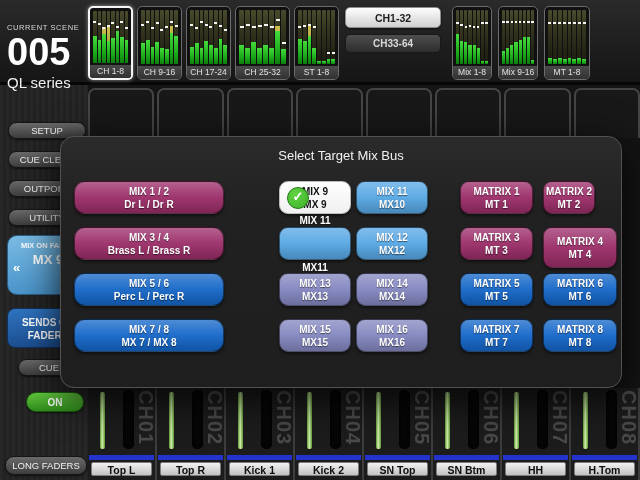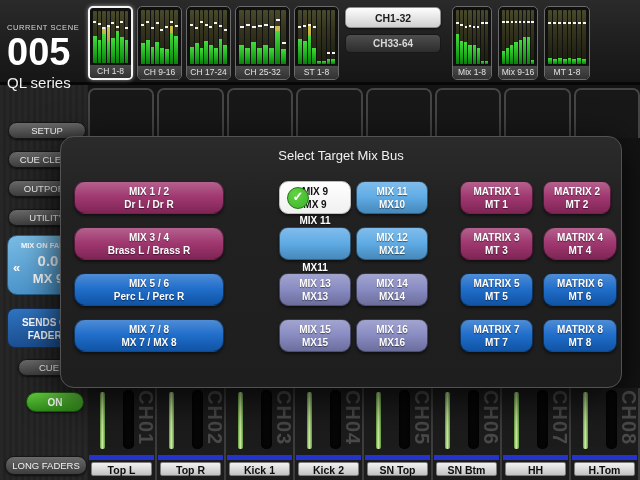--- a/index.html
+++ b/index.html
@@ -424,21 +424,20 @@
 
   <div id="sidebar">
     <div id="sidebar-top-buttons">
         <div class="spill" style="top: 37px;">SETUP</div>
         <div class="spill" style="top: 66px;">CUE CLEAR</div>
         <div class="spill" style="top: 95px;">OUTPORT</div>
         <div class="spill" style="top: 124px;">UTILITY</div>
       </div>
     <div id="mix-on-fader">
       <div id="mof-title">MIX ON FADER</div>
-      <div id="mof-value">0.0</div>
       <div id="mof-bus">MX 9</div>
       <div id="mof-chevron">«</div>
     </div>
     <div id="sends-on-faders">
       <div>SENDS ON</div>
       <div>FADERS</div>
     </div>
     <div id="cue-btn" class="spill">CUE</div>
     <div id="on-btn">ON</div>
     <div id="long-faders" class="spill">LONG FADERS</div>
@@ -527,41 +526,41 @@
           <span class="check" style="background: radial-gradient(circle at 35% 30%, rgb(98, 210, 67), rgb(61, 179, 43));">✓</span>
         </div>
         <div class="mbtn" style="left: 295px; top: 44px; width: 72px; height: 33px; background-color: rgb(87, 167, 228);">
           <div>MIX 11</div>
           <div>MX10</div>
         </div>
         <div class="mbtn" style="left: 399px; top: 44px; width: 73px; height: 33px; background-color: rgb(155, 45, 104);">
           <div>MATRIX 1</div>
           <div>MT 1</div>
         </div>
-        <div class="mbtn" style="left: 482px; top: 44px; width: 68px; height: 33px; background-color: rgb(155, 45, 104);">
+        <div class="mbtn" style="left: 482px; top: 44px; width: 52px; height: 33px; background-color: rgb(155, 45, 104);">
           <div>MATRIX 2</div>
           <div>MT 2</div>
         </div>
         <div class="mbtn big" style="left: 13px; top: 90px; width: 150px; height: 33px; background-color: rgb(155, 45, 104);">
           <div>MIX 3 / 4</div>
           <div>Brass L / Brass R</div>
         </div>
         <div class="mbtn" style="left: 218px; top: 90px; width: 72px; height: 33px; background-color: rgb(87, 167, 228); gap: 34px;">
           <div>MIX 11</div>
           <div>MX11</div>
         </div>
         <div class="mbtn" style="left: 295px; top: 90px; width: 72px; height: 33px; background-color: rgb(87, 167, 228);">
           <div>MIX 12</div>
           <div>MX12</div>
         </div>
         <div class="mbtn" style="left: 399px; top: 90px; width: 73px; height: 33px; background-color: rgb(155, 45, 104);">
           <div>MATRIX 3</div>
           <div>MT 3</div>
         </div>
-        <div class="mbtn" style="left: 482px; top: 90px; width: 74px; height: 33px; background-color: rgb(155, 45, 104); border-radius: 13px;">
+        <div class="mbtn" style="left: 482px; top: 90px; width: 74px; height: 41px; background-color: rgb(155, 45, 104);">
           <div>MATRIX 4</div>
           <div>MT 4</div>
         </div>
         <div class="mbtn big" style="left: 13px; top: 136px; width: 150px; height: 33px; background-color: rgb(20, 102, 200);">
           <div>MIX 5 / 6</div>
           <div>Perc L / Perc R</div>
         </div>
         <div class="mbtn" style="left: 218px; top: 136px; width: 72px; height: 33px; background-color: rgb(131, 134, 191);">
           <div>MIX 13</div>
           <div>MX13</div>

